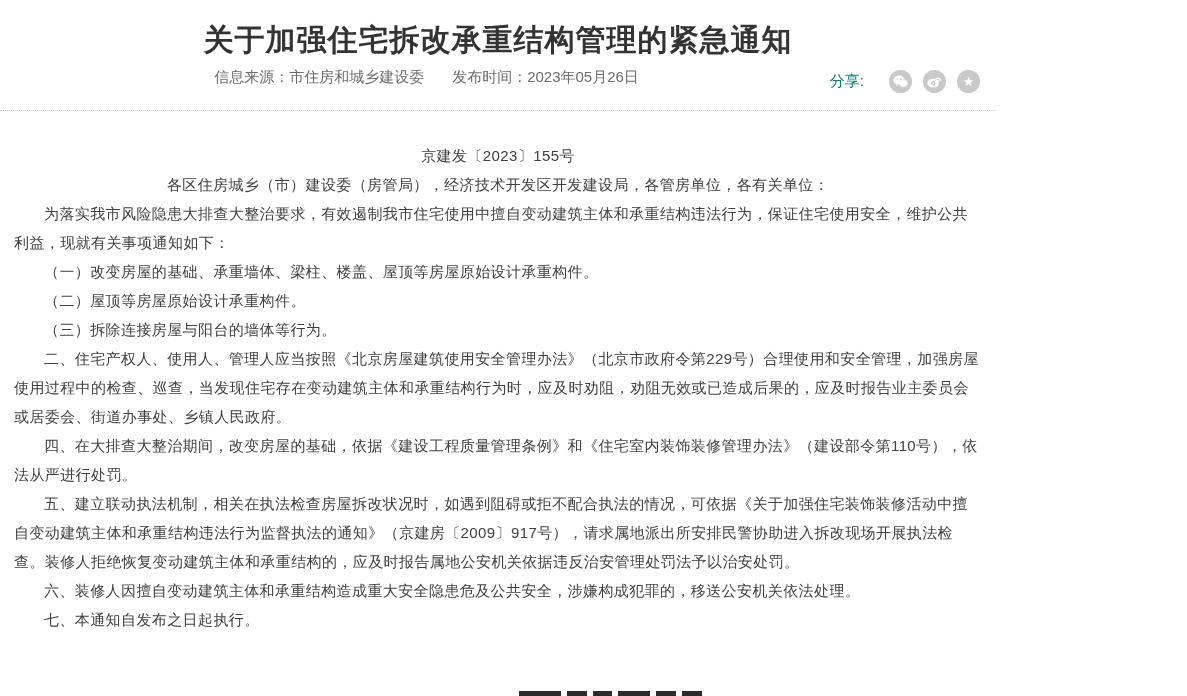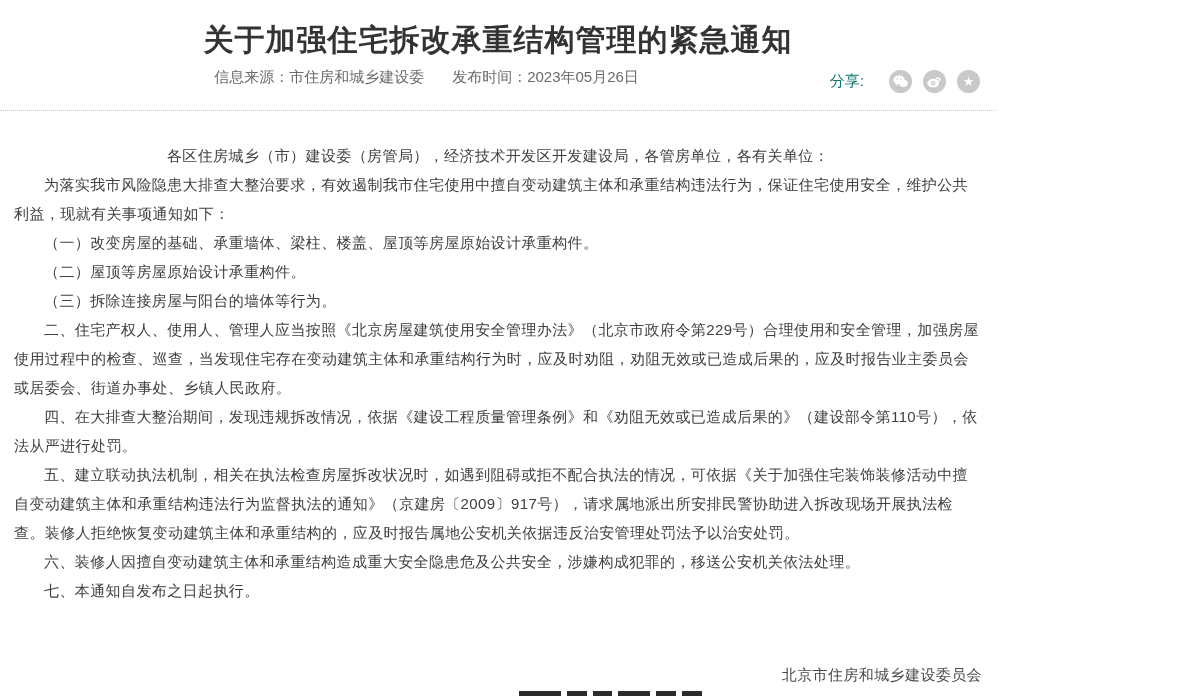--- a/index.html
+++ b/index.html
@@ -89,36 +89,37 @@
           </svg>
         </span>
         <span class="share-icon" title="">
           <span class="star-glyph">★</span>
         </span>
       </div>
     </div>
   </div>
 
   <div class="article">
+    <div class="doc-number">京建发〔2023〕155号</div>
     <div class="salutation">各区住房城乡（市）建设委（房管局），经济技术开发区开发建设局，各管房单位，各有关单位：</div>
     <div class="paragraphs">
 
         <p>为落实我市风险隐患大排查大整治要求，有效遏制我市住宅使用中擅自变动建筑主体和承重结构违法行为，保证住宅使用安全，维护公共利益，现就有关事项通知如下：</p>
 
 
         <p>（一）改变房屋的基础、承重墙体、梁柱、楼盖、屋顶等房屋原始设计承重构件。</p>
 
         <p>（二）屋顶等房屋原始设计承重构件。</p>
 
         <p>（三）拆除连接房屋与阳台的墙体等行为。</p>
 
         <p>二、住宅产权人、使用人、管理人应当按照《北京房屋建筑使用安全管理办法》（北京市政府令第229号）合理使用和安全管理，加强房屋使用过程中的检查、巡查，当发现住宅存在变动建筑主体和承重结构行为时，应及时劝阻，劝阻无效或已造成后果的，应及时报告业主委员会或居委会、街道办事处、乡镇人民政府。</p>
 
 
-        <p>四、在大排查大整治期间，发现违规拆改情况，依据《建设工程质量管理条例》和《劝阻无效或已造成后果的》（建设部令第110号），依法从严进行处罚。</p>
+        <p>四、在大排查大整治期间，改变房屋的基础，依据《建设工程质量管理条例》和《住宅室内装饰装修管理办法》（建设部令第110号），依法从严进行处罚。</p>
 
         <p>五、建立联动执法机制，相关在执法检查房屋拆改状况时，如遇到阻碍或拒不配合执法的情况，可依据《关于加强住宅装饰装修活动中擅自变动建筑主体和承重结构违法行为监督执法的通知》（京建房〔2009〕917号），请求属地派出所安排民警协助进入拆改现场开展执法检查。装修人拒绝恢复变动建筑主体和承重结构的，应及时报告属地公安机关依据违反治安管理处罚法予以治安处罚。</p>
 
         <p>六、装修人因擅自变动建筑主体和承重结构造成重大安全隐患危及公共安全，涉嫌构成犯罪的，移送公安机关依法处理。</p>
 
         <p>七、本通知自发布之日起执行。</p>
       </div>
     <div class="signature">
       <span class="sig-inner">
         <span class="sig-org">北京市住房和城乡建设委员会</span>

